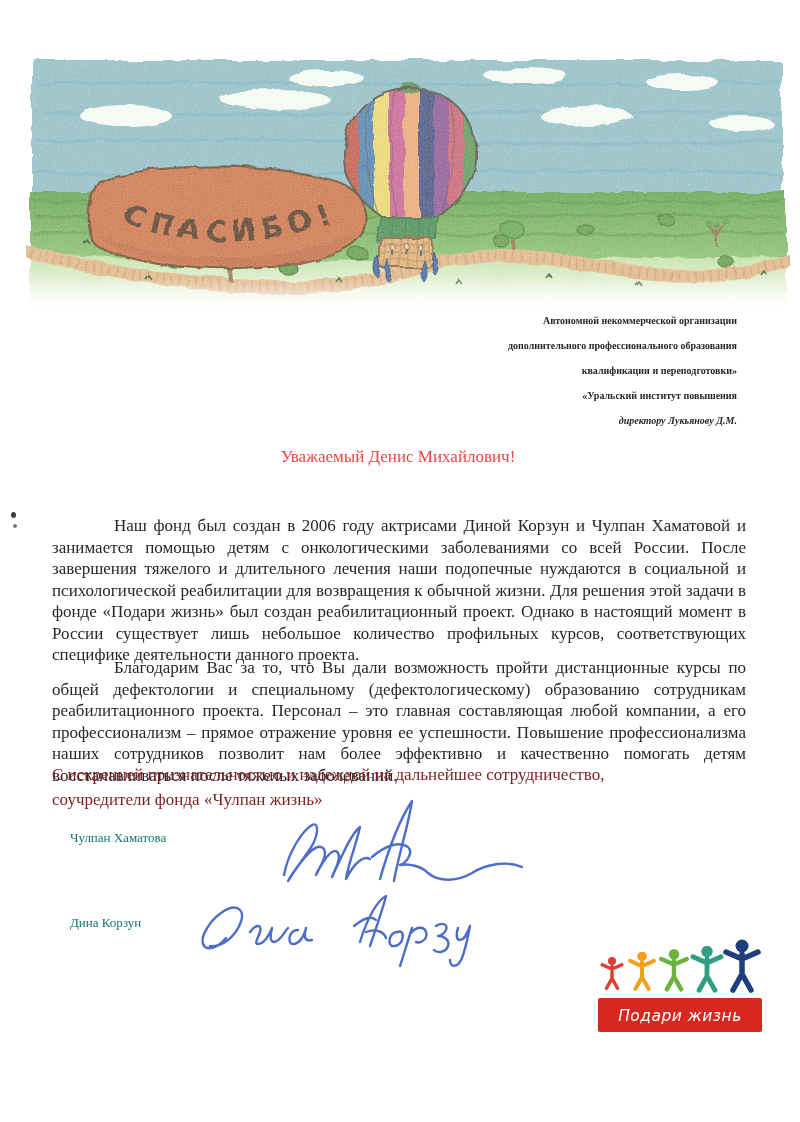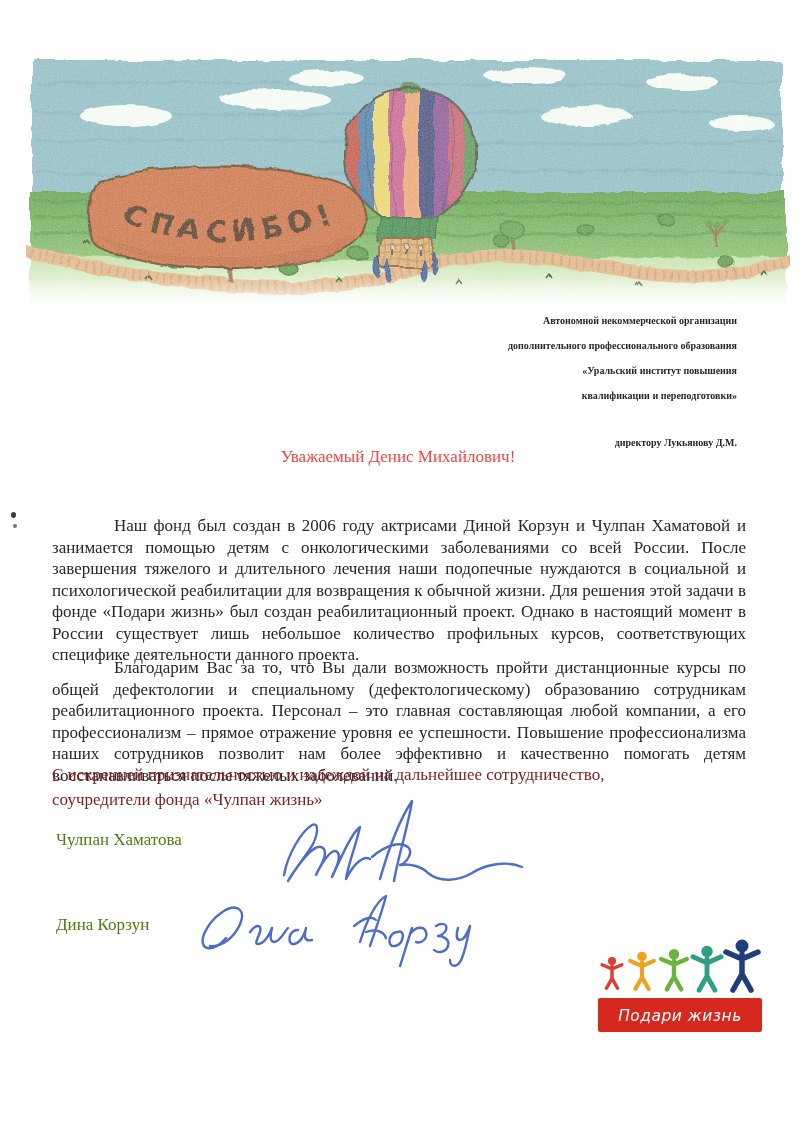--- a/index.html
+++ b/index.html
@@ -6,37 +6,37 @@
   .page{
     position:relative;width:800px;height:1122px;background:#ffffff;overflow:hidden;
     font-family:"Liberation Serif",serif;color:#232328;
   }
   
   .addressee{
     position:absolute;top:308px;right:63px;width:480px;
     text-align:right;font-weight:bold;font-size:10px;line-height:25px;
     color:#26262c;
   }
-  .addressee .line-director{margin-top:22px;}
+  .addressee .line-director{margin-top:0;font-style:italic;}
   .salutation{
     position:absolute;top:447px;left:52px;width:692px;
     text-align:center;font-size:17px;color:#ef4444;
   }
   .para{
     position:absolute;left:52px;width:694px;
     text-align:justify;font-size:17px;line-height:21.5px;text-indent:62px;
     color:#26262c;
   }
   #p1{top:498px;}
   #p2{top:640px;}
   .closing{
     position:absolute;left:52px;top:762px;width:694px;
     font-size:17px;line-height:25px;color:#7f1d1d;
   }
-  .signer-name{position:absolute;left:56px;font-size:17px;color:#4d7c0f;}
+  .signer-name{position:absolute;left:70px;font-size:13px;color:#0f766e;}
   #signer1{top:830px;}
   #signer2{top:899px;margin-top:16px;}
   .abs{position:absolute;}
   .ink-speck{position:absolute;border-radius:50%;background:#3c3c40;}
   svg text{user-select:none;}
 </style>
 </head>
 <body>
 
 <div class="page">
@@ -186,22 +186,22 @@
       </g>
     </g>
 
     <rect x="0" y="0" width="764" height="258" filter="url(#paperGrain)" opacity="0.5"></rect>
     <rect x="0" y="224" width="764" height="34" fill="url(#whiteFade)"></rect>
   </svg>
 
   <div class="addressee">
     <div>Автономной некоммерческой организации</div>
     <div>дополнительного профессионального образования</div>
+    <div>квалификации и переподготовки»</div>
     <div>«Уральский институт повышения</div>
-    <div>квалификации и переподготовки»</div>
     <div class="line-director">директору Лукьянову Д.М.</div>
   </div>
 
   <div class="salutation">Уважаемый Денис Михайлович!</div>
 
   <p class="para" id="p1">Наш фонд был создан в 2006 году актрисами Диной Корзун и Чулпан Хаматовой и занимается помощью детям с онкологическими заболеваниями со всей России. После завершения тяжелого и длительного лечения наши подопечные нуждаются в социальной и психологической реабилитации для возвращения к обычной жизни. Для решения этой задачи в фонде «Подари жизнь» был создан реабилитационный проект. Однако в настоящий момент в России существует лишь небольшое количество профильных курсов, соответствующих специфике деятельности данного проекта.</p>
   <p class="para" id="p2">Благодарим Вас за то, что Вы дали возможность пройти дистанционные курсы по общей дефектологии и специальному (дефектологическому) образованию сотрудникам реабилитационного проекта. Персонал – это главная составляющая любой компании, а его профессионализм – прямое отражение уровня ее успешности. Повышение профессионализма наших сотрудников позволит нам более эффективно и качественно помогать детям восстанавливаться после тяжелых заболеваний.</p>
 
   <div class="closing">
     <div>С искренней признательностью и надеждой на дальнейшее сотрудничество,</div>

